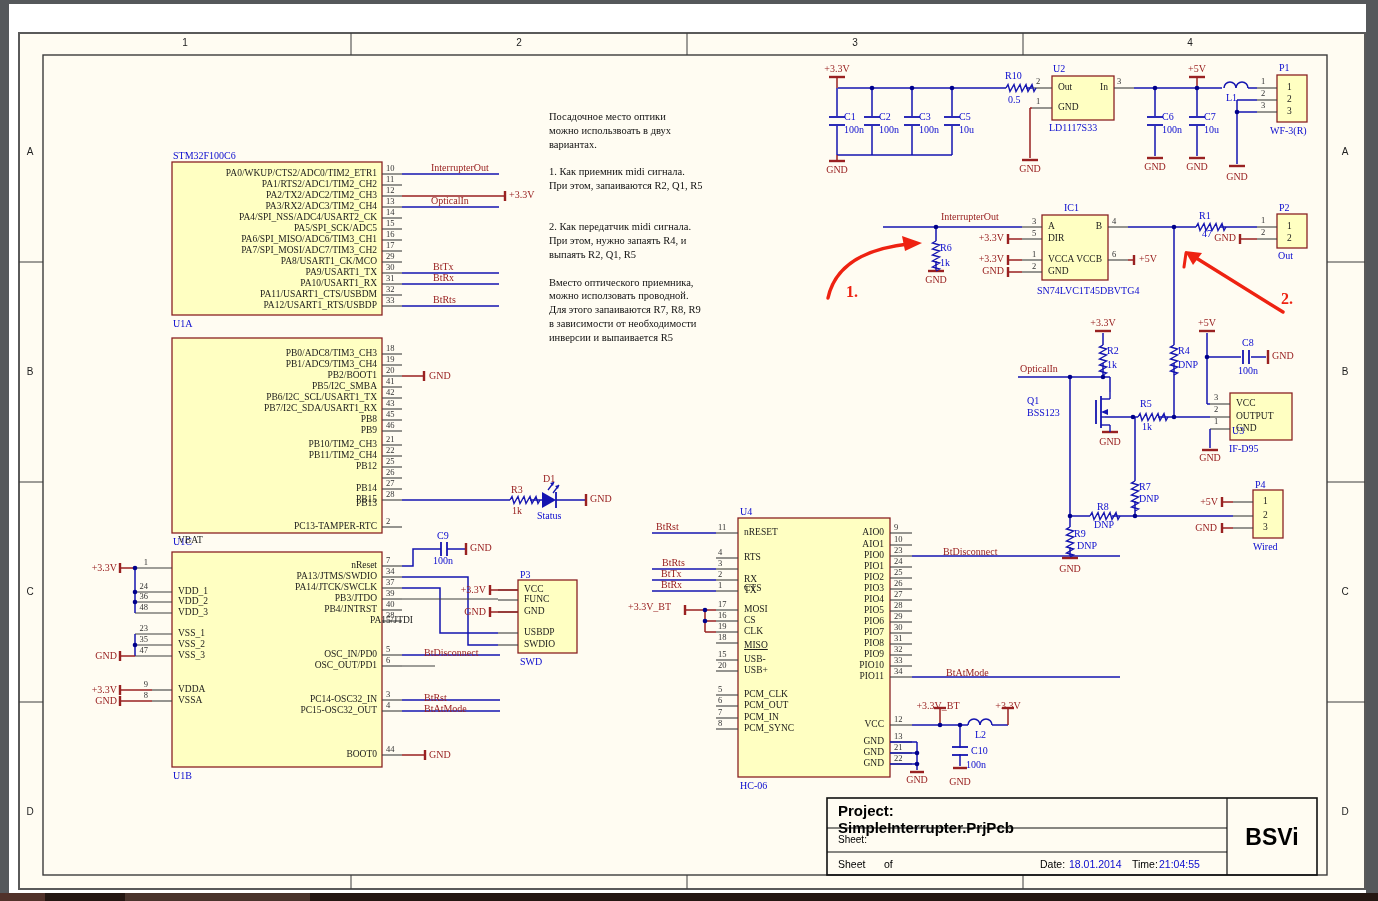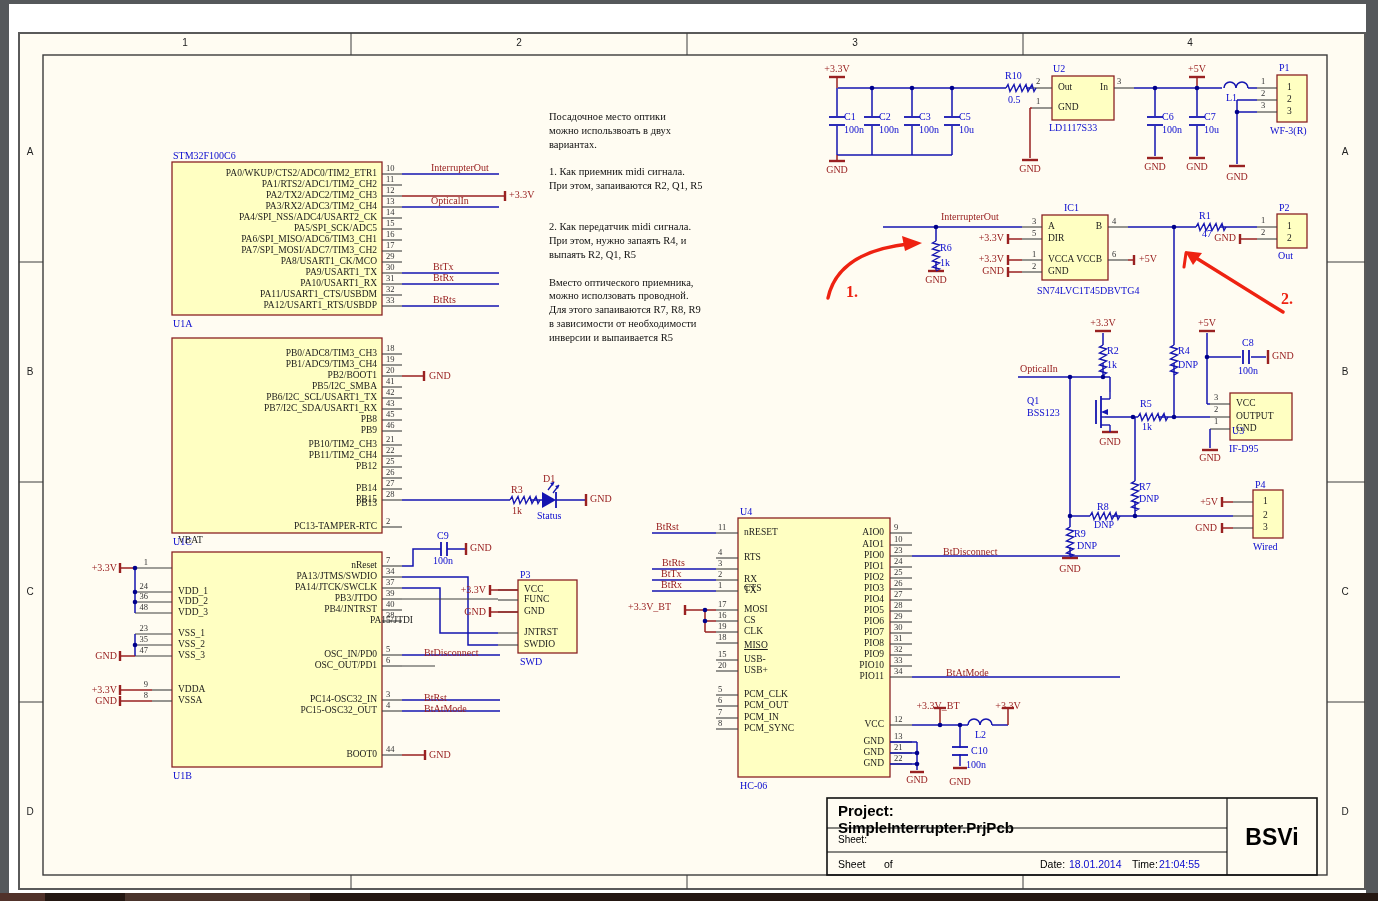--- a/index.html
+++ b/index.html
@@ -541,21 +541,21 @@
     <span class="lb net" style="left: 424px; top: 703px;">BtAtMode</span>
     <span class="lb pwr" style="left: 429px; top: 749px;">GND</span>
     <span class="lb ref" style="left: 437px; top: 530px;">C9</span>
     <span class="lb ref" style="left: 433px; top: 555px;">100n</span>
     <span class="lb pwr" style="left: 470px; top: 542px;">GND</span>
     <span class="lb ref" style="left: 520px; top: 569px;">P3</span>
     <span class="lb ref" style="left: 520px; top: 656px;">SWD</span>
     <span class="lb pin" style="left: 524px; top: 584px;">VCC</span>
     <span class="lb pin" style="left: 524px; top: 594px;">FUNC</span>
     <span class="lb pin" style="left: 524px; top: 606px;">GND</span>
-    <span class="lb pin" style="left: 524px; top: 627px;">JNTRST</span>
+    <span class="lb pin" style="left: 524px; top: 627px;">USBDP</span>
     <span class="lb pin" style="left: 524px; top: 639px;">SWDIO</span>
     <span class="lb pwr" style="left: 486px; top: 584px; transform: translateX(-100%);">+3.3V</span>
     <span class="lb pwr" style="left: 486px; top: 606px; transform: translateX(-100%);">GND</span>
     <span class="lb pwr" style="left: 837px; top: 63px; transform: translateX(-50%);">+3.3V</span>
     <span class="lb ref" style="left: 844px; top: 111px;">C1</span>
     <span class="lb ref" style="left: 844px; top: 124px;">100n</span>
     <span class="lb ref" style="left: 879px; top: 111px;">C2</span>
     <span class="lb ref" style="left: 879px; top: 124px;">100n</span>
     <span class="lb ref" style="left: 919px; top: 111px; text-align: right;">C3</span>
     <span class="lb ref" style="left: 919px; top: 124px;">100n</span>

